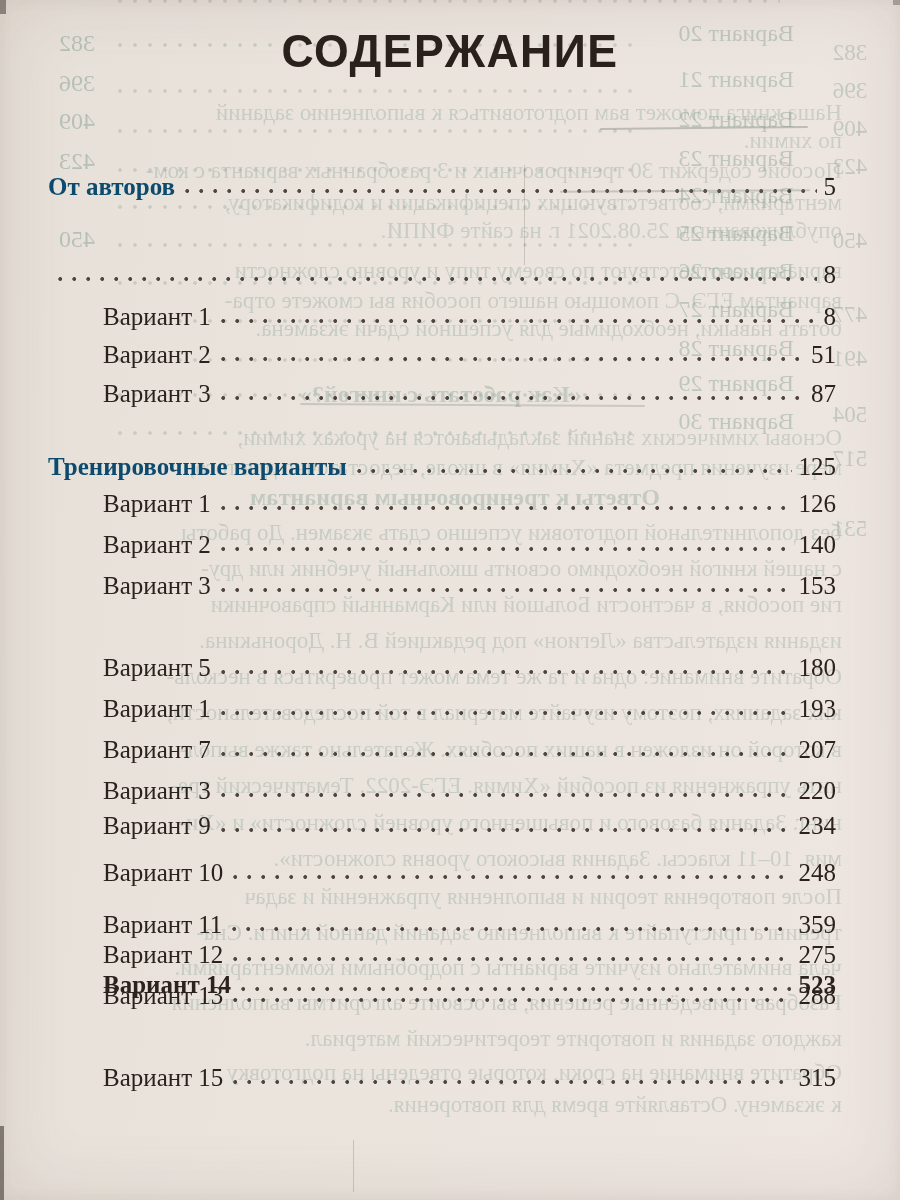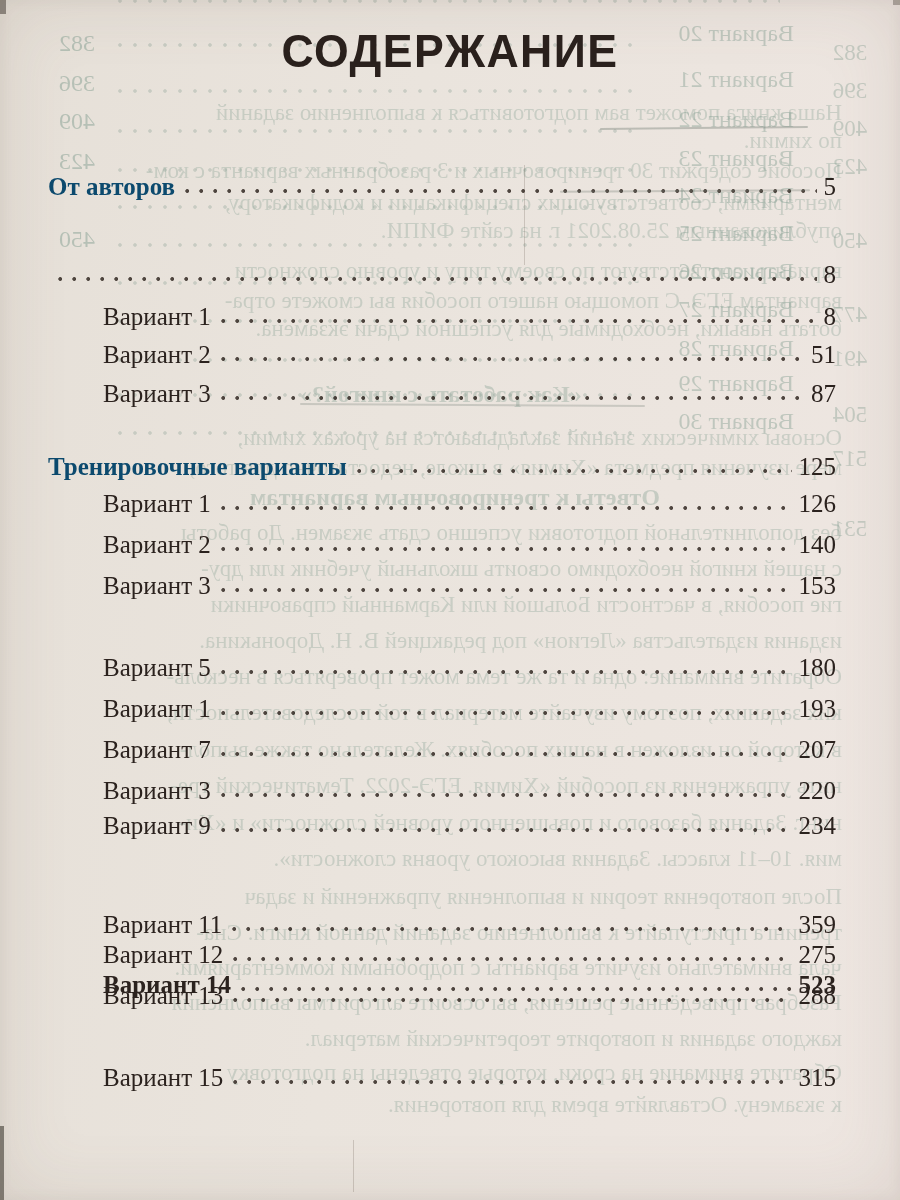--- a/index.html
+++ b/index.html
@@ -185,20 +185,25 @@
       <div class="row indent" style="top: 768px;">
         <span class="lbl">Вариант 3</span>
         <span class="dots"></span>
         <span class="num">220</span>
       </div>
       <div class="row indent" style="top: 803px;">
         <span class="lbl">Вариант 9</span>
         <span class="dots"></span>
         <span class="num">234</span>
       </div>
+      <div class="row indent" style="top: 850px;">
+        <span class="lbl">Вариант 10</span>
+        <span class="dots"></span>
+        <span class="num">248</span>
+      </div>
       <div class="row indent" style="top: 902px; text-align: right;">
         <span class="lbl">Вариант 11</span>
         <span class="dots"></span>
         <span class="num">359</span>
       </div>
       <div class="row indent" style="top: 932px;">
         <span class="lbl">Вариант 12</span>
         <span class="dots"></span>
         <span class="num">275</span>
       </div>

